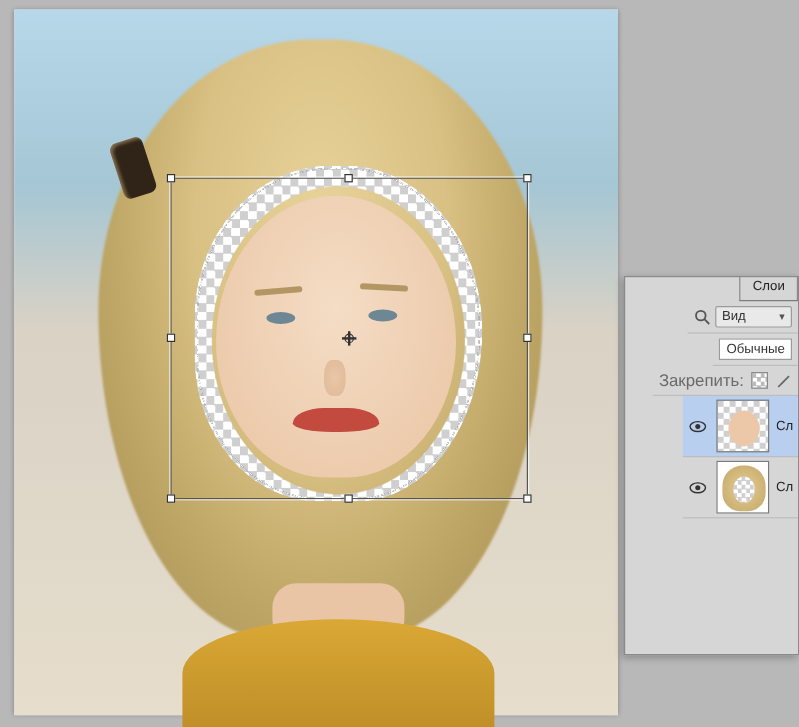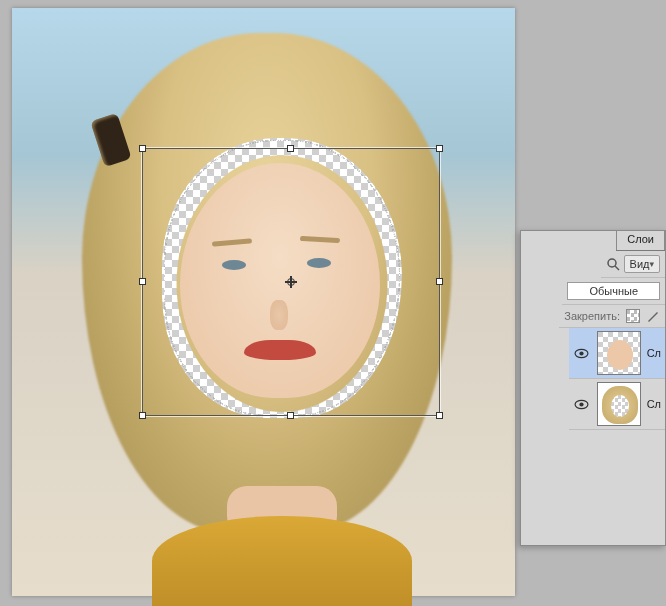--- a/index.html
+++ b/index.html
@@ -144,34 +144,35 @@
     display:flex; align-items:center; gap:4px;
     padding:4px 5px;
     border-bottom:1px solid #bdbdbd;
   }
   .filter-select {
     flex:1; display:flex; align-items:center;
     background:#e9e9e9; border:1px solid #9b9b9b;
     height:18px; padding:0 5px; font-size:11px;
     border-radius:2px;
     cursor:pointer;
+    gap:28px;
   }
   .filter-select .chev { margin-left:auto; font-size:9px; color:#555;}
   .search-icon {
     width:14px; height:14px; display:inline-block; position:relative;
   }
   .search-icon svg { width:14px; height:14px; }
   .blend-select {
     flex:1; display:flex; align-items:center;
     background:#fff; border:1px solid #9b9b9b;
-    height:18px; padding:0 21px; font-size:11px;
+    height:18px; padding:0 5px; font-size:11px;
     cursor:pointer;
   }
   .lock-row {
-    font-size:11px; color:#6a6a6a; padding:4px 5px;
+    font-size:14px; color:#6a6a6a; padding:4px 5px;
     border-bottom:1px solid #bdbdbd;
     display:flex; align-items:center; gap:6px;
   }
   .lock-transp {
     width:14px; height:14px;
     background:
       repeating-conic-gradient(#fff 0 25%, #bbb 0 50%) 0 0/7px 7px;
     border:1px solid #8a8a8a;
     cursor:pointer;
   }

